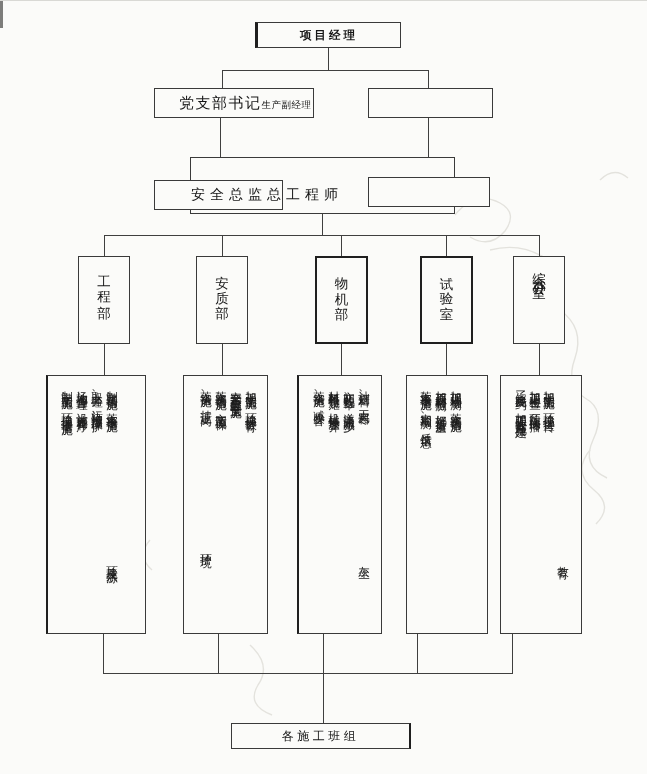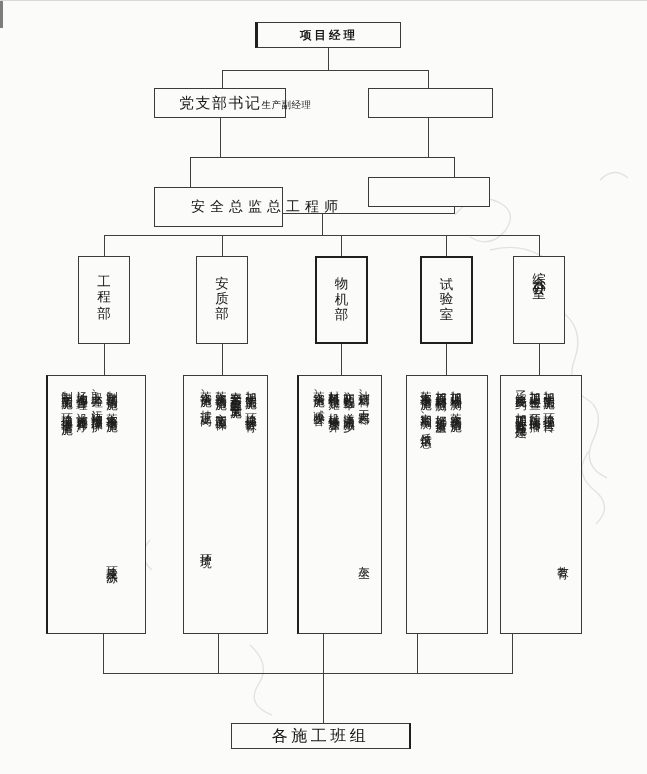--- a/index.html
+++ b/index.html
@@ -10,21 +10,21 @@
   }
   
   .vl,.hl{position:absolute;background:#3f3f3f;z-index:1;}
   .vl{width:1px;}
   .hl{height:1px;}
   
   .bx{position:absolute;border:1px solid #3a3a3a;background:#fbfbf9;z-index:2;box-sizing:border-box;}
   .frame{position:absolute;border:1px solid #3a3a3a;background:transparent;z-index:1;box-sizing:border-box;}
   .center-lbl{display:flex;align-items:center;justify-content:center;white-space:nowrap;}
   .lbl-pm{font-size:11.5px;letter-spacing:3px;}
-  .lbl-teams{font-size:16px;letter-spacing:3.5px;}
+  .lbl-teams{font-size:12px;letter-spacing:3.5px;}
   .abs-lbl{position:absolute;white-space:nowrap;z-index:3;top:50%;transform:translateY(-50%);}
   .lbl-party{font-size:15px;letter-spacing:1.5px;}
   .lbl-deputy{font-size:9.5px;letter-spacing:0.5px;}
   .lbl-chief{font-size:14px;letter-spacing:5px;}
   
   .dept{position:absolute;top:256px;height:88px;border:1px solid #3a3a3a;background:#fbfbf9;z-index:2;box-sizing:border-box;}
   .dept.thick{border-width:2px;border-color:#1f1f1f;}
   .dept-label{
     position:absolute;left:50%;transform:translateX(-50%);
     writing-mode:vertical-rl;text-orientation:upright;
@@ -91,27 +91,27 @@
   <div class="vl" style="left:323px;top:634px;height:39px"></div>
   <div class="vl" style="left:417px;top:634px;height:39px"></div>
   <div class="vl" style="left:512px;top:634px;height:39px"></div>
   <div class="hl" style="left:103px;top:673px;width:410px"></div>
   <div class="vl" style="left:323px;top:673px;height:50px"></div>
 
   <div class="bx center-lbl pm-thickL" style="left:255px;top:22px;width:146px;height:26px">
     <span class="lbl-pm">项目经理</span>
   </div>
 
-  <div class="bx" style="left:154px;top:88px;width:132px;height:30px">
+  <div class="bx" style="left:154px;top:88px;width:160px;height:30px">
     <span class="abs-lbl" style="left:24px"><span class="lbl-party">党支部书记</span><span class="lbl-deputy">生产副经理</span></span>
   </div>
   <div class="bx" style="left:368px;top:88px;width:125px;height:30px"></div>
 
   <div class="frame" style="left:190px;top:157px;width:265px;height:57px"></div>
-  <div class="bx" style="left:154px;top:187px;width:129px;height:40px">
+  <div class="bx" style="left:154px;top:180px;width:129px;height:30px">
     <span class="abs-lbl lbl-chief" style="left:36px">安全总监总工程师</span>
   </div>
   <div class="bx" style="left:368px;top:177px;width:122px;height:30px"></div>
 
   <div class="dept" style="left:78px;width:52px">
     <div class="dept-label sp3">工程部</div>
   </div>
   <div class="dept" style="left:196px;width:52px">
     <div class="dept-label sp3">安质部</div>
   </div>

